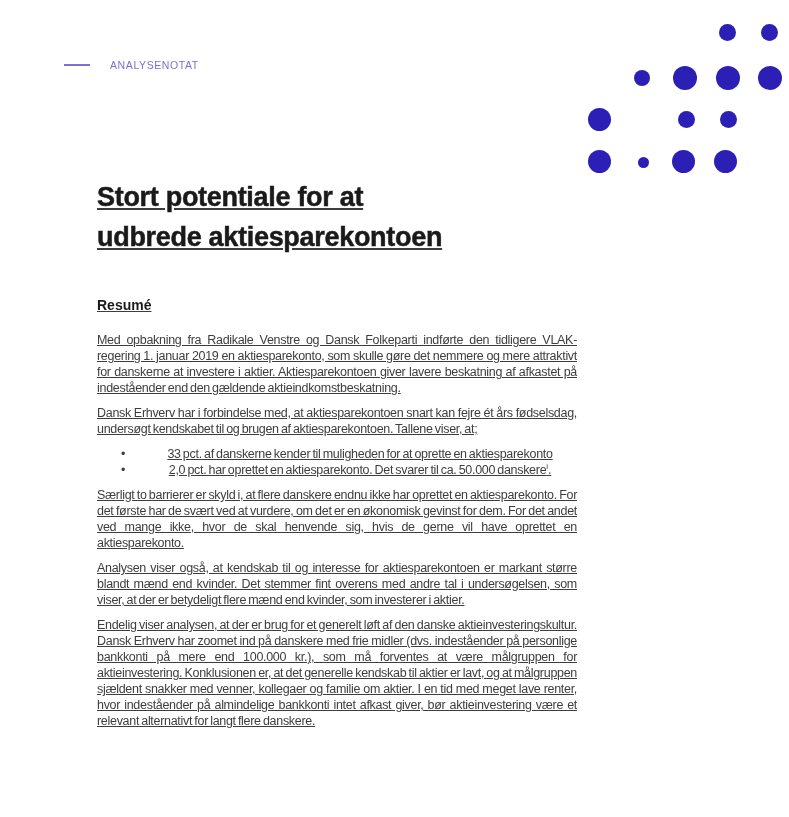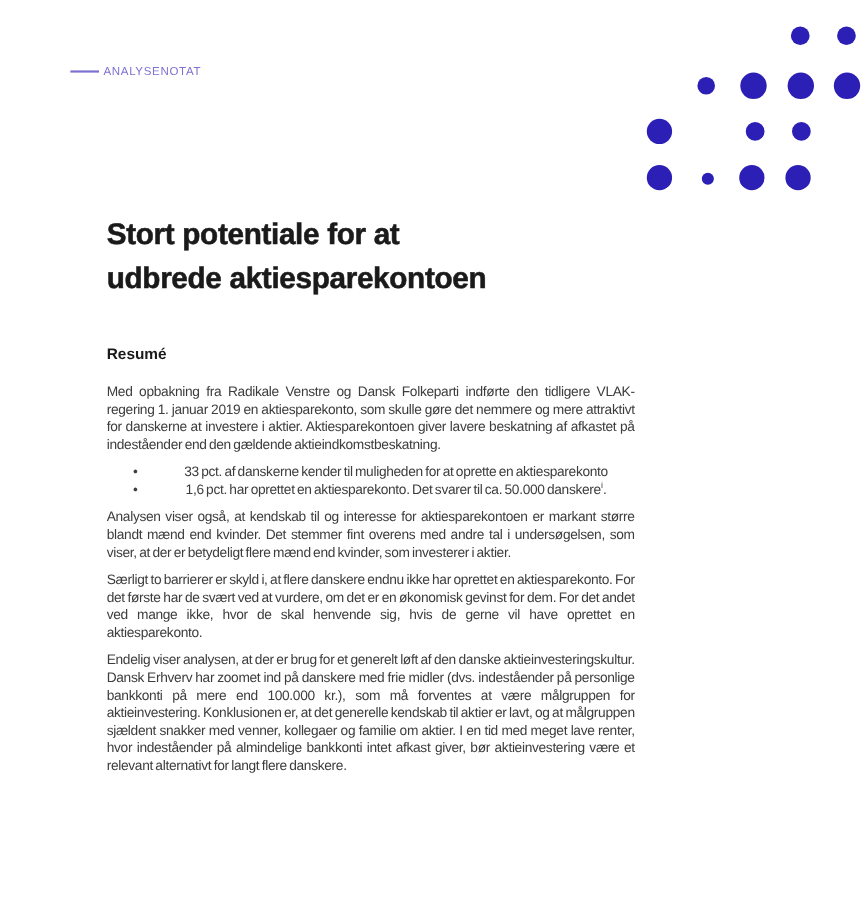--- a/index.html
+++ b/index.html
@@ -7,31 +7,31 @@
     width: 789px; height: 817px;
     font-family: "Liberation Sans", sans-serif;
     position: relative; overflow: hidden;
   }
   .page { position: absolute; inset: 0; background: #fff; }
 
   
   .kicker { position: absolute; left: 64px; top: 58px; height: 14px;
             display: flex; align-items: center; }
   .kicker-rule { width: 26px; height: 2px; background: var(--color-accent, #7c70d0); }
-  .kicker-label { margin-left: 4px; font-size: 10.5px; letter-spacing: 0.6px;
+  .kicker-label { margin-left: 20px; font-size: 10.5px; letter-spacing: 0.6px;
                   color: var(--color-accent, #7c70d0); font-weight: 400; }
 
   
   .dots { position: absolute; left: 0; top: 0; width: 789px; height: 200px; }
   .dots i { position: absolute; border-radius: 50%; display: block;
             background: var(--color-dots, #2b1fb5); }
 
   
-  .content { position: absolute; left: 97px; top: 16px; width: 480px;
-             color: var(--color-body_text, #3d3d3d); }
+  .content { position: absolute; left: 97px; top: 0; width: 480px;
+             color: var(--color-body_text, #3d3d3d); text-decoration: underline; }
   h1 { margin: 177px 0 0 0;
        font-size: 27px; line-height: 40px; font-weight: 800;
        letter-spacing: -0.3px; color: var(--color-title, #1a1a1a);
        white-space: pre-line; -webkit-text-stroke: 0.5px; }
   h2 { margin: 40px 0 18px 0; font-size: 14px; line-height: 17px;
        font-weight: 700; color: var(--color-title, #1a1a1a); }
   p  { margin: 1px 0 9px 0; font-size: 12.5px; line-height: 16px;
        letter-spacing: -0.3px; word-spacing: -1px;
        text-align: justify; }
   ul { list-style: none; margin: 2px 0 9px 0; padding: 0; }
@@ -65,24 +65,25 @@
     <i style="left:672px; top:150px; width:23px; height:23px;"></i>
     <i style="left:714px; top:150px; width:23px; height:23px;"></i>
   </div>
 
   <main class="content">
     <h1>Stort potentiale for at
 udbrede aktiesparekontoen</h1>
     <h2>Resumé</h2>
 
     <p>Med opbakning fra Radikale Venstre og Dansk Folkeparti indførte den tidligere VLAK-regering 1. januar 2019 en aktiesparekonto, som skulle gøre det nemmere og mere attraktivt for danskerne at investere i aktier. Aktiesparekontoen giver lavere beskatning af afkastet på indeståender end den gældende aktieindkomstbeskatning.</p>
+    <p>Dansk Erhverv har i forbindelse med, at aktiesparekontoen snart kan fejre ét års fødselsdag, undersøgt kendskabet til og brugen af aktiesparekontoen. Tallene viser, at;</p>
 
     <ul>
       <li><span>33 pct. af danskerne kender til muligheden for at oprette en aktiesparekonto</span></li>
-      <li><span>1,6 pct. har oprettet en aktiesparekonto. Det svarer til ca. 50.000 danskere</span><sup>i</sup><span>.</span></li>
+      <li><span>2,0 pct. har oprettet en aktiesparekonto. Det svarer til ca. 50.000 danskere</span><sup>i</sup><span>.</span></li>
     </ul>
 
+    <p>Særligt to barrierer er skyld i, at flere danskere endnu ikke har oprettet en aktiesparekonto. For det første har de svært ved at vurdere, om det er en økonomisk gevinst for dem. For det andet ved mange ikke, hvor de skal henvende sig, hvis de gerne vil have oprettet en aktiesparekonto.</p>
     <p>Analysen viser også, at kendskab til og interesse for aktiesparekontoen er markant større blandt mænd end kvinder. Det stemmer fint overens med andre tal i undersøgelsen, som viser, at der er betydeligt flere mænd end kvinder, som investerer i aktier.</p>
-    <p>Særligt to barrierer er skyld i, at flere danskere endnu ikke har oprettet en aktiesparekonto. For det første har de svært ved at vurdere, om det er en økonomisk gevinst for dem. For det andet ved mange ikke, hvor de skal henvende sig, hvis de gerne vil have oprettet en aktiesparekonto.</p>
     <p>Endelig viser analysen, at der er brug for et generelt løft af den danske aktieinvesteringskultur. Dansk Erhverv har zoomet ind på danskere med frie midler (dvs. indeståender på personlige bankkonti på mere end 100.000 kr.), som må forventes at være målgruppen for aktieinvestering. Konklusionen er, at det generelle kendskab til aktier er lavt, og at målgruppen sjældent snakker med venner, kollegaer og familie om aktier. I en tid med meget lave renter, hvor indeståender på almindelige bankkonti intet afkast giver, bør aktieinvestering være et relevant alternativt for langt flere danskere.</p>
   </main>
 
 </div>
 
 </body></html>

